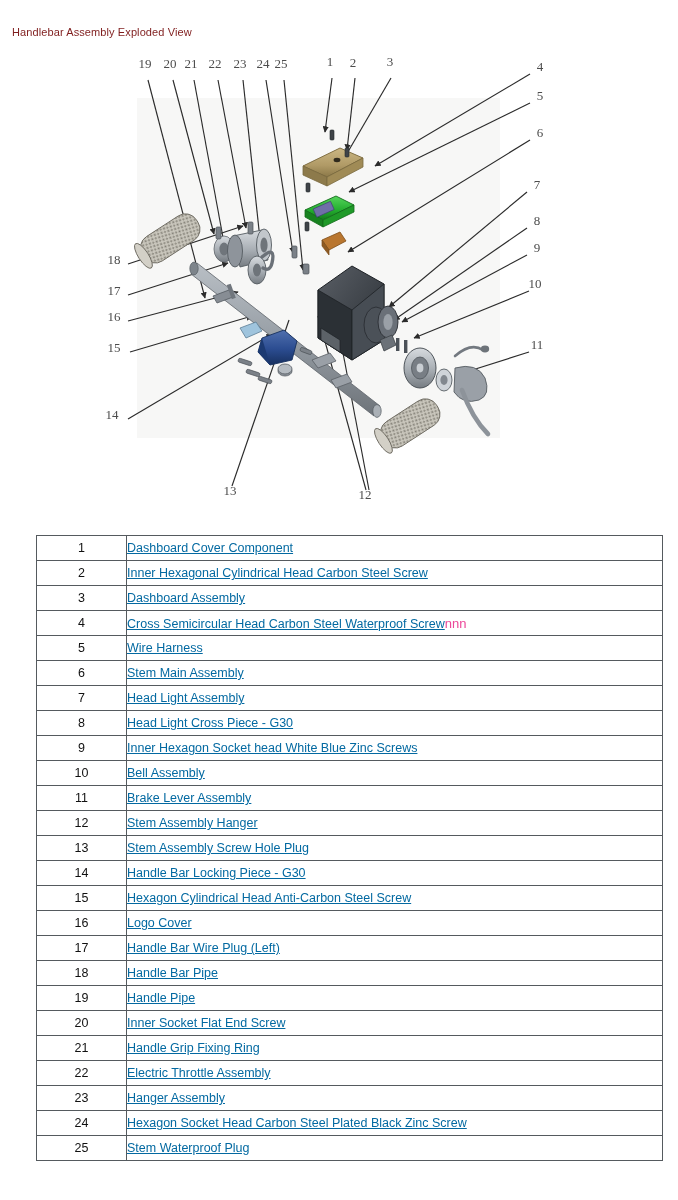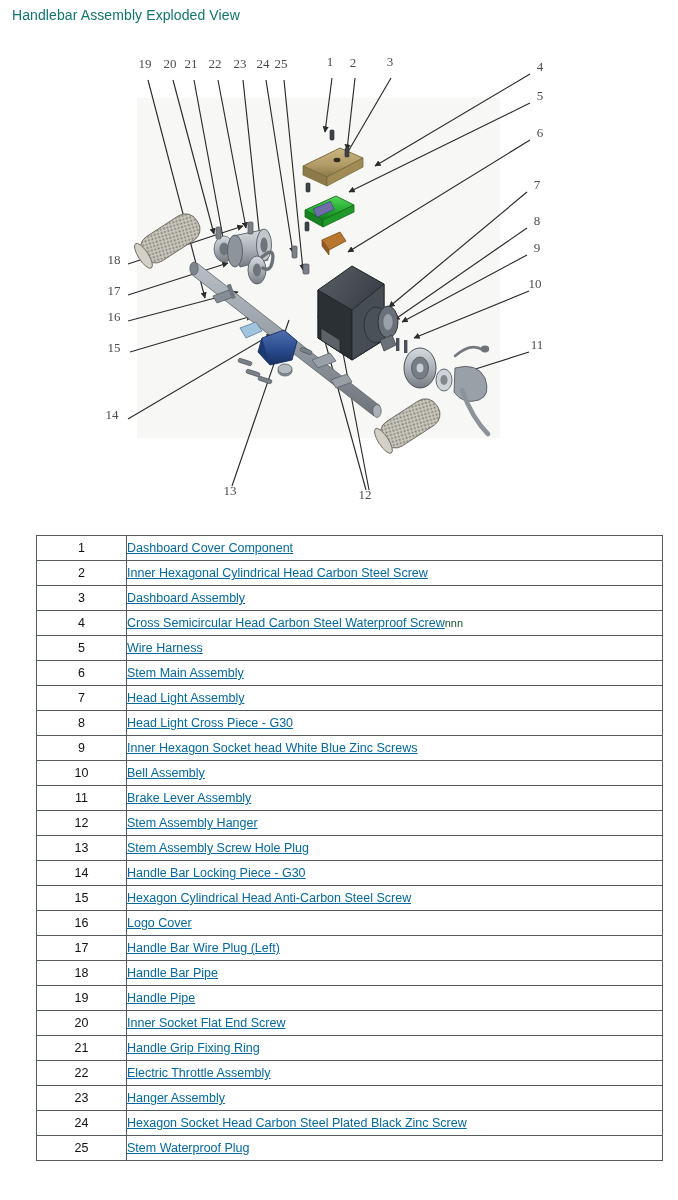--- a/index.html
+++ b/index.html
@@ -12,23 +12,23 @@
     width: 678px;
     height: 1200px;
     font-family: "Liberation Sans", sans-serif;
     color: #333333;
     overflow: hidden;
     position: relative;
   }
   #page-title {
     position: absolute;
     left: 12px;
-    top: 7px;
-    font-size: 14px;
-    color: #0f766e;
+    top: 26px;
+    font-size: 11px;
+    color: #7f1d1d;
     letter-spacing: 0.1px;
     white-space: nowrap;
   }
   
   #diagram-area {
     position: absolute;
     left: 0;
     top: 38px;
     width: 678px;
     height: 480px;
@@ -73,22 +73,22 @@
     padding-left: 6px;
     white-space: nowrap;
     overflow: hidden;
   }
   a.part-link {
     color: #0369a1;
     text-decoration: underline;
     font-size: 12.5px;
   }
   .suffix-text {
-    color: #14532d;
-    font-size: 11px;
+    color: #ec4899;
+    font-size: 13px;
   }
 </style>
 </head>
 <body>
 
 <div id="page-title">Handlebar Assembly Exploded View</div>
 
 <div id="diagram-area">
   <svg id="diagram-svg" width="678" height="480" viewBox="0 0 678 480">
     <defs>

